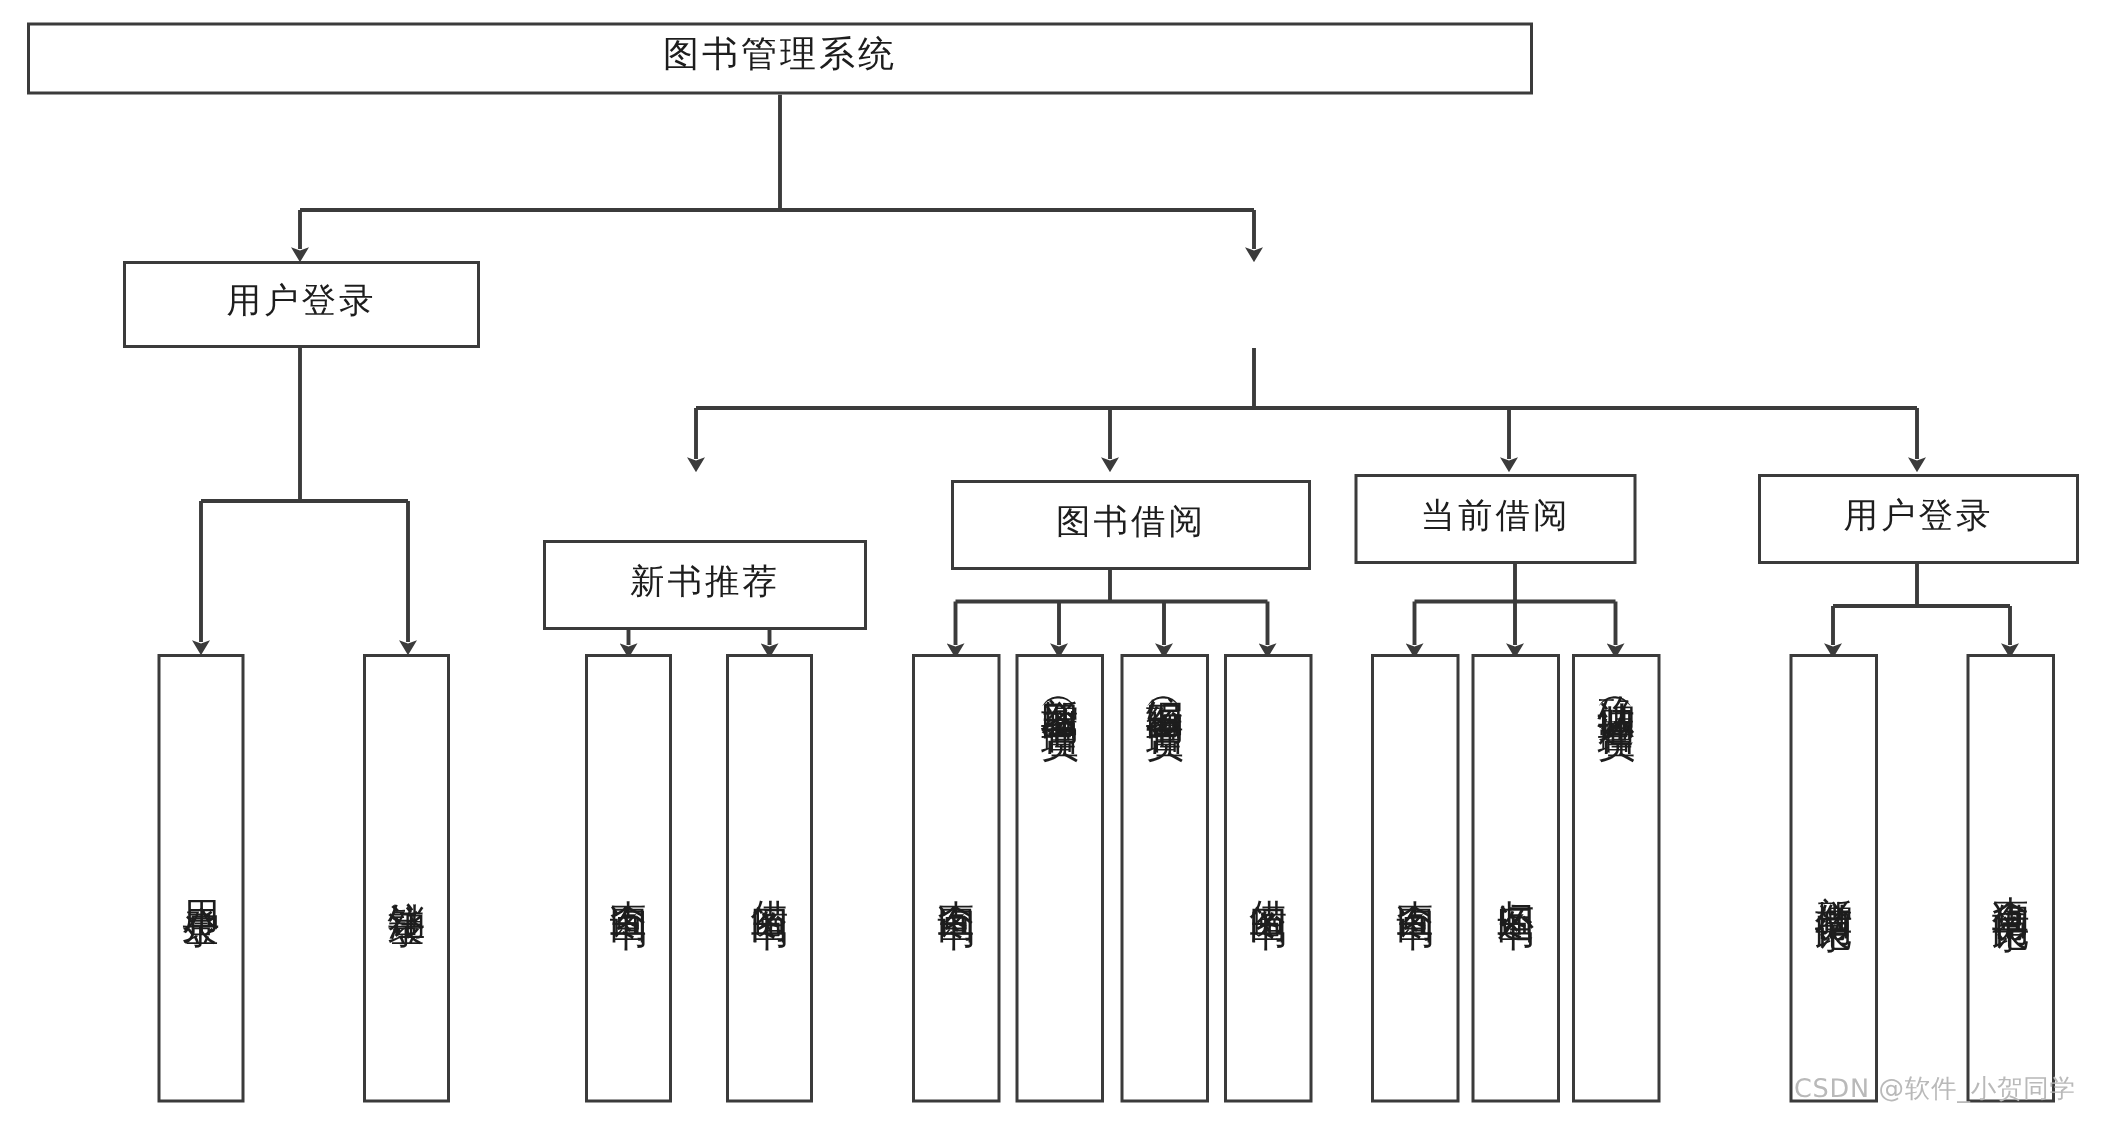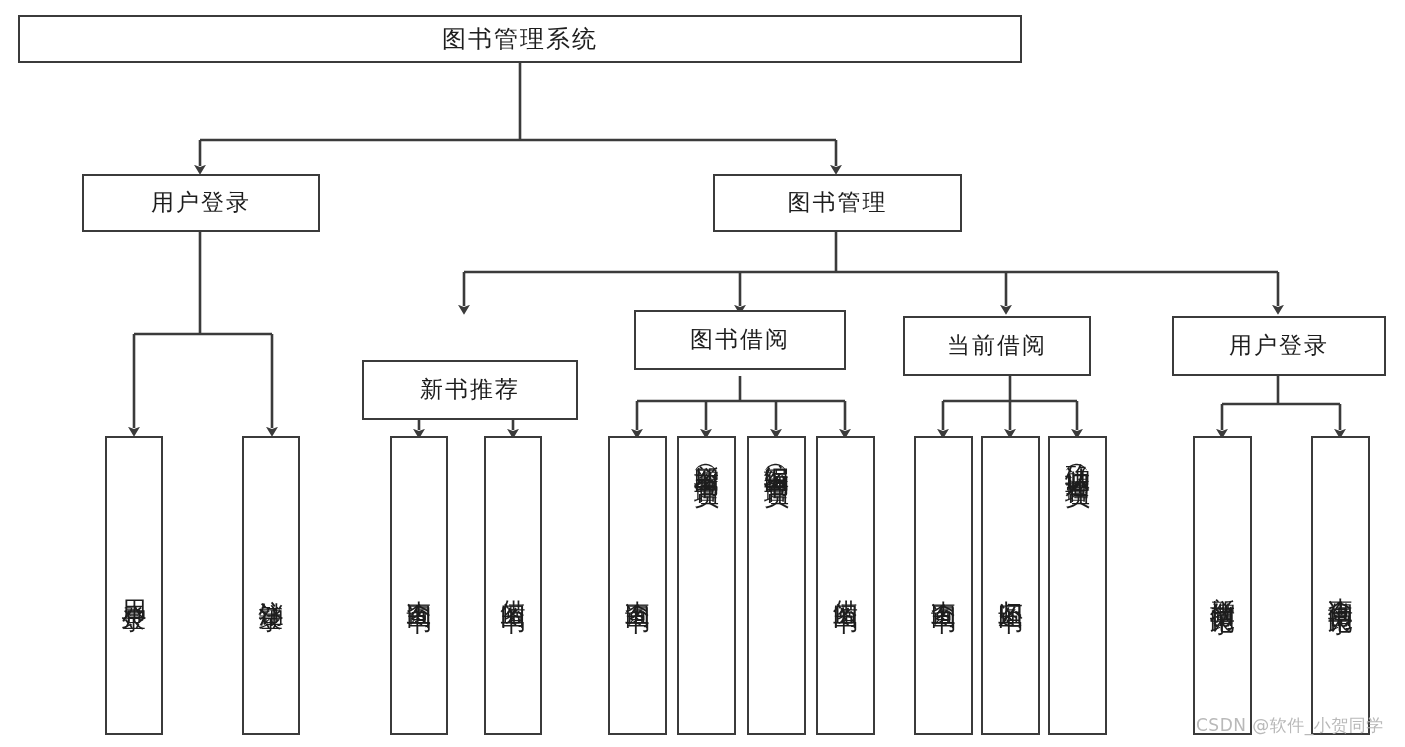--- a/index.html
+++ b/index.html
@@ -39,20 +39,21 @@
   .node .lbl {
     display: block;
     text-align: center;
     line-height: 1.18;
   }
   
   .node.h .lbl {
     font-size: 23px;
     letter-spacing: 2px;
     white-space: nowrap;
+    font-family: Liberation Mono, monospace;
   }
   .node.root .lbl { font-size: 24px; }
   
   .node.v {
     align-items: flex-start;
     justify-content: center;
     padding-top: 6px;
   }
   .node.v .lbl {
     writing-mode: vertical-rl;
@@ -132,28 +133,25 @@
     </g>
   </svg>
 
   <div class="node h root" style="left:18px; top:15px; width:1004px; height:48px;">
     <span class="lbl">图书管理系统</span>
   </div>
 
   <div class="node h" style="left:82px; top:174px; width:238px; height:58px;">
     <span class="lbl">用户登录</span>
   </div>
-  <div class="node h" style="left:713px; top:174px; width:249px; height:58px;">
-    <span class="lbl">图书管理</span>
-  </div>
 
   <div class="node h" style="left:362px; top:316px; width:216px; height:60px;margin-top:44px;">
     <span class="lbl">新书推荐</span>
   </div>
-  <div class="node h" style="left:634px; top:310px; width:212px; height:60px;">
+  <div class="node h" style="left:634px; top:320px; width:240px; height:60px;">
     <span class="lbl">图书借阅</span>
   </div>
   <div class="node h" style="left:903px; top:316px; width:188px; height:60px;">
     <span class="lbl">当前借阅</span>
   </div>
   <div class="node h" style="left:1172px; top:316px; width:214px; height:60px;">
     <span class="lbl">用户登录</span>
   </div>
 
   <div class="node v mid" style="left:105px; top:436px; width:58px; height:299px;">

